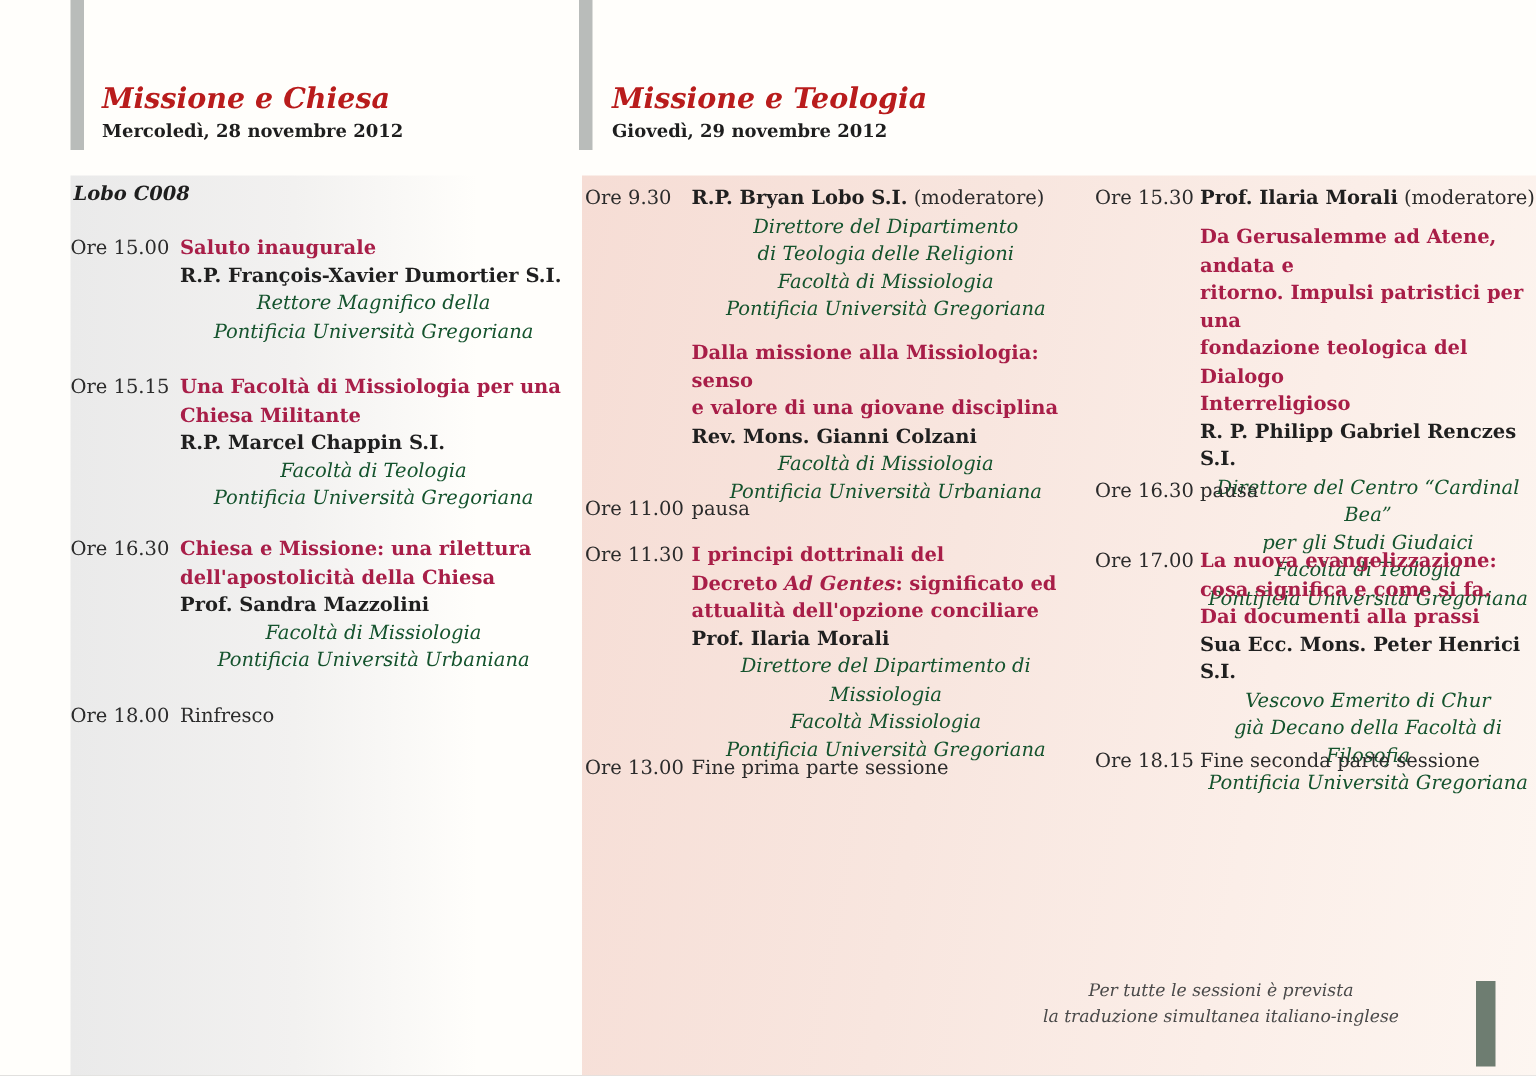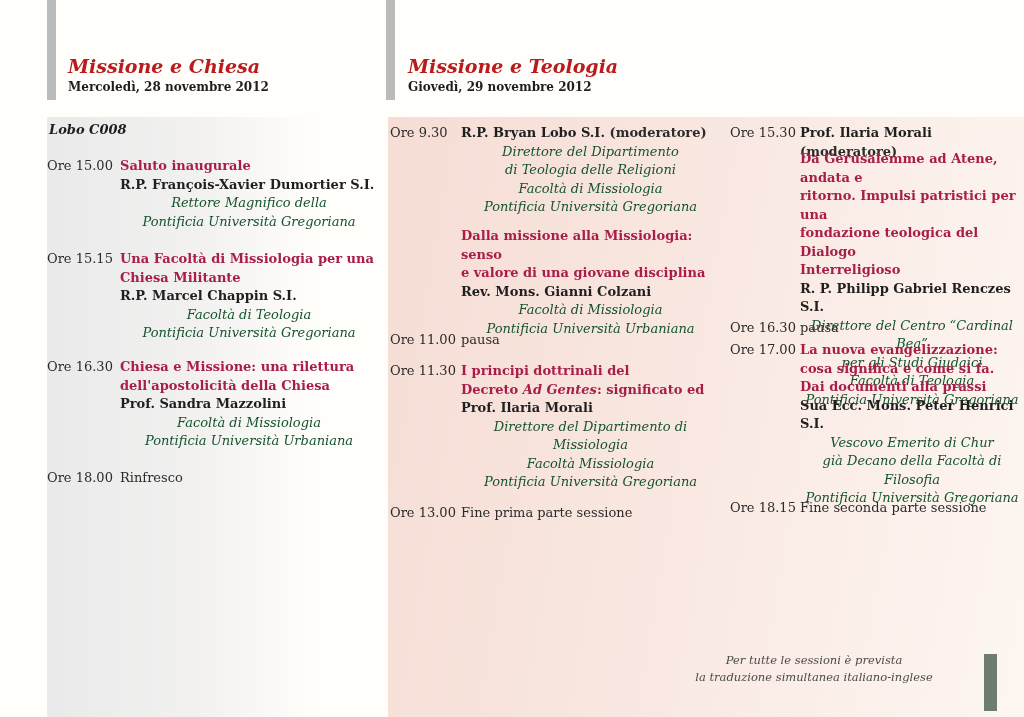--- a/index.html
+++ b/index.html
@@ -35,21 +35,21 @@
   .session{position:absolute;display:flex;font-size:13px;line-height:18.5px;}
   .session .time{flex-shrink:0;color:#2b2b2b;}
   .col1 .time{width:73px;}
   .col2 .time{width:71px;}
   .col3 .time{width:70px;}
   .session .content{flex:1;}
   .line{min-height:18.5px;}
   .red{color:#a81e48;font-weight:bold;}
   .red .seg-italic{font-style:italic;}
   .bold{color:#1f1f1f;font-weight:bold;}
-  .bold .suffix{font-weight:bold;color:#2b2b2b;}
+  .bold .suffix{font-weight:normal;color:#2b2b2b;}
   .it{color:#14532d;font-style:italic;text-align:center;}
 
   .footnote{position:absolute;left:650px;top:652px;width:328px;text-align:center;
     font-style:italic;font-size:11.5px;line-height:16.5px;color:#4a4a4a;}
 </style>
 </head>
 <body>
 
 <div class="page">
 
@@ -137,20 +137,21 @@
     <div class="content">
       <div class="line">pausa</div>
     </div>
   </div>
 
   <div class="session col2" style="left:390px;top:362px;width:330px">
     <div class="time">Ore 11.30</div>
     <div class="content">
       <div class="line red">I principi dottrinali del</div>
       <div class="line red"><span>Decreto </span><span class="seg-italic">Ad Gentes</span><span>: significato ed</span></div>
+      <div class="line red">attualità dell'opzione conciliare</div>
       <div class="line bold">Prof. Ilaria Morali</div>
       <div class="line it">Direttore del Dipartimento di Missiologia</div>
       <div class="line it">Facoltà Missiologia</div>
       <div class="line it">Pontificia Università Gregoriana</div>
     </div>
   </div>
 
   <div class="session col2" style="left:390px;top:504px;width:330px">
     <div class="time">Ore 13.00</div>
     <div class="content">
@@ -180,21 +181,21 @@
     </div>
   </div>
 
   <div class="session col3" style="left:730px;top:319px;width:294px">
     <div class="time">Ore 16.30</div>
     <div class="content">
       <div class="line">pausa</div>
     </div>
   </div>
 
-  <div class="session col3" style="left:730px;top:341px;width:294px">
+  <div class="session col3" style="left:730px;top:366px;width:294px">
     <div class="time">Ore 17.00</div>
     <div class="content">
       <div class="line red">La nuova evangelizzazione:</div>
       <div class="line red">cosa significa e come si fa.</div>
       <div class="line red">Dai documenti alla prassi</div>
       <div class="line bold">Sua Ecc. Mons. Peter Henrici S.I.</div>
       <div class="line it">Vescovo Emerito di Chur</div>
       <div class="line it">già Decano della Facoltà di Filosofia</div>
       <div class="line it">Pontificia Università Gregoriana</div>
     </div>

